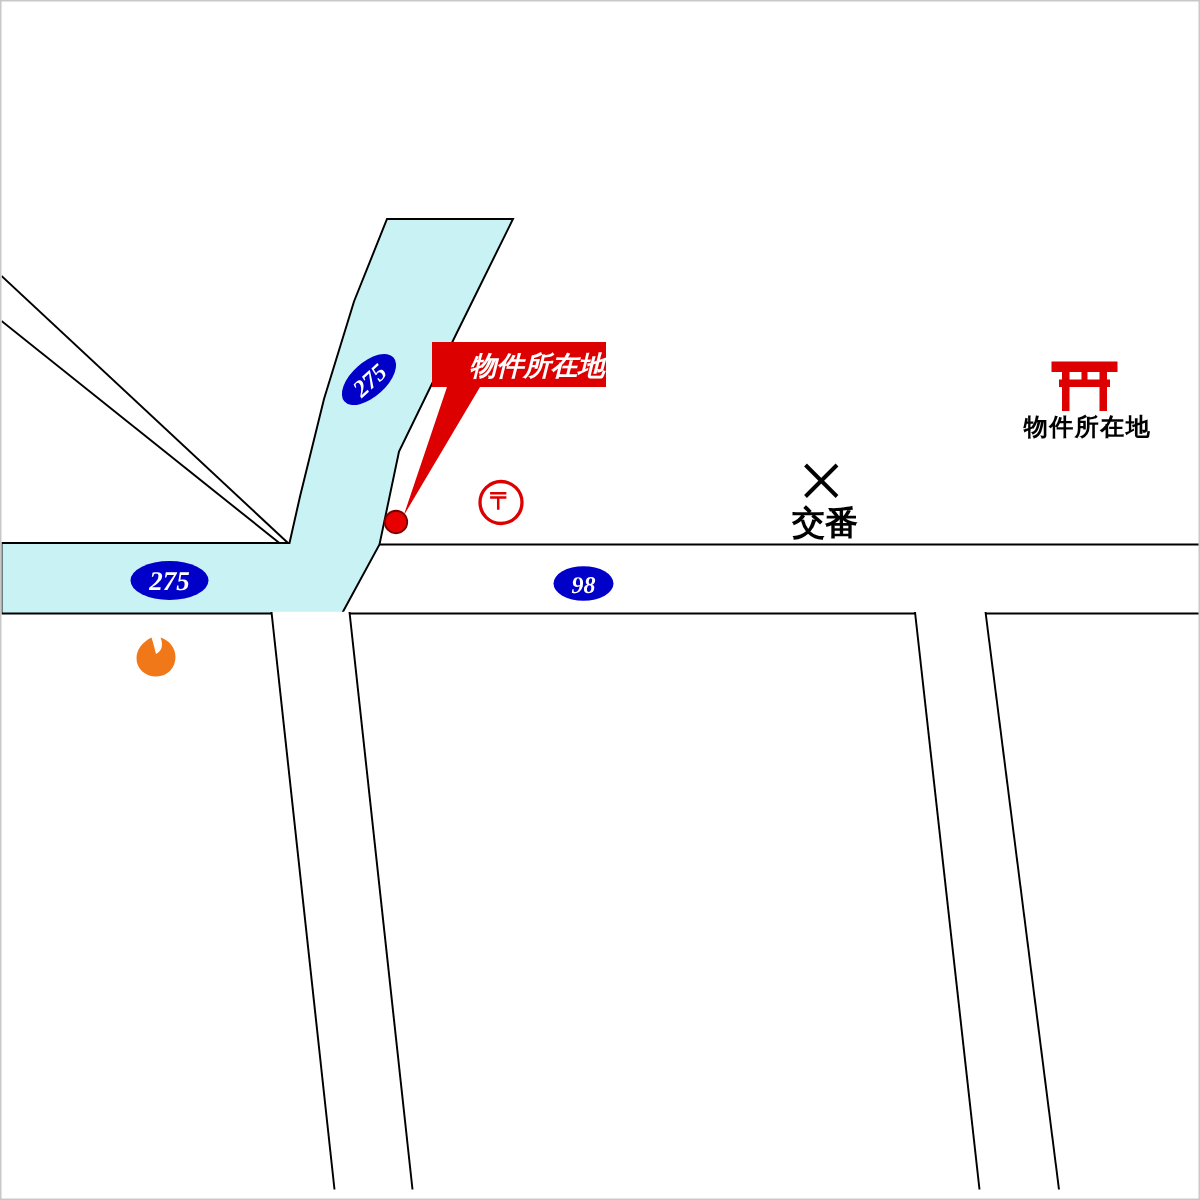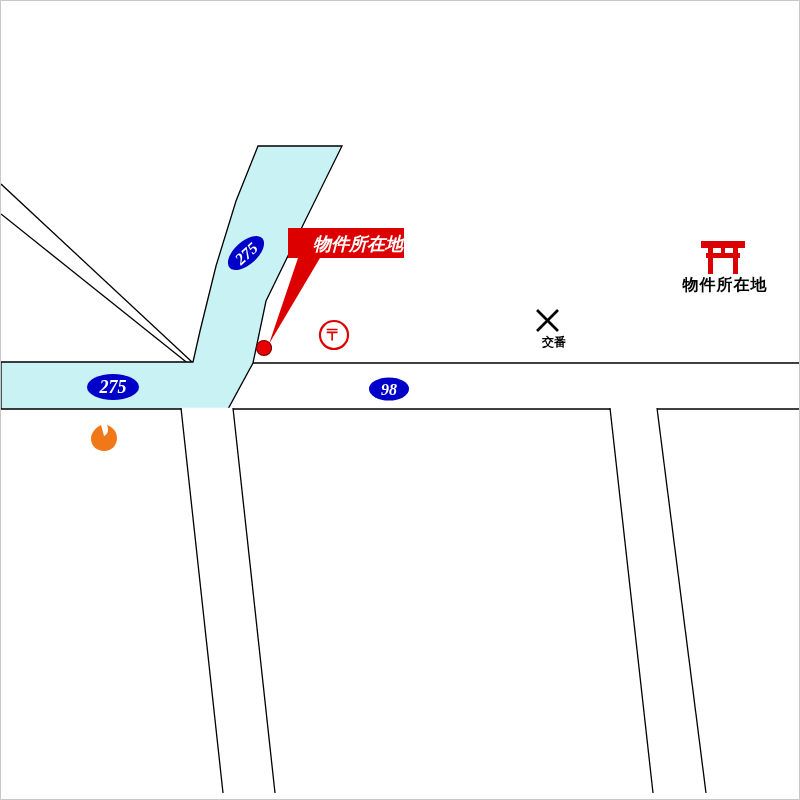--- a/index.html
+++ b/index.html
@@ -52,22 +52,22 @@
   }
   .post-mark {
     left: 324px; top: 325px; width: 18px; height: 18px;
     line-height: 18px; text-align: center;
     color: var(--accent-red);
     font-weight: bold;
     font-size: 16px;
   }
   .police-label {
     left: 527px; top: 333px; width: 38px;
-    text-align: right;
-    font-size: 12px;
+    text-align: center;
+    font-size: 22px;
     font-weight: 600;
   }
   .shrine-label {
     left: 680px; top: 274px; width: 88px;
     text-align: center;
     font-size: 16px;
     font-weight: 600;
     letter-spacing: 1px;
   }
   .store-label {

